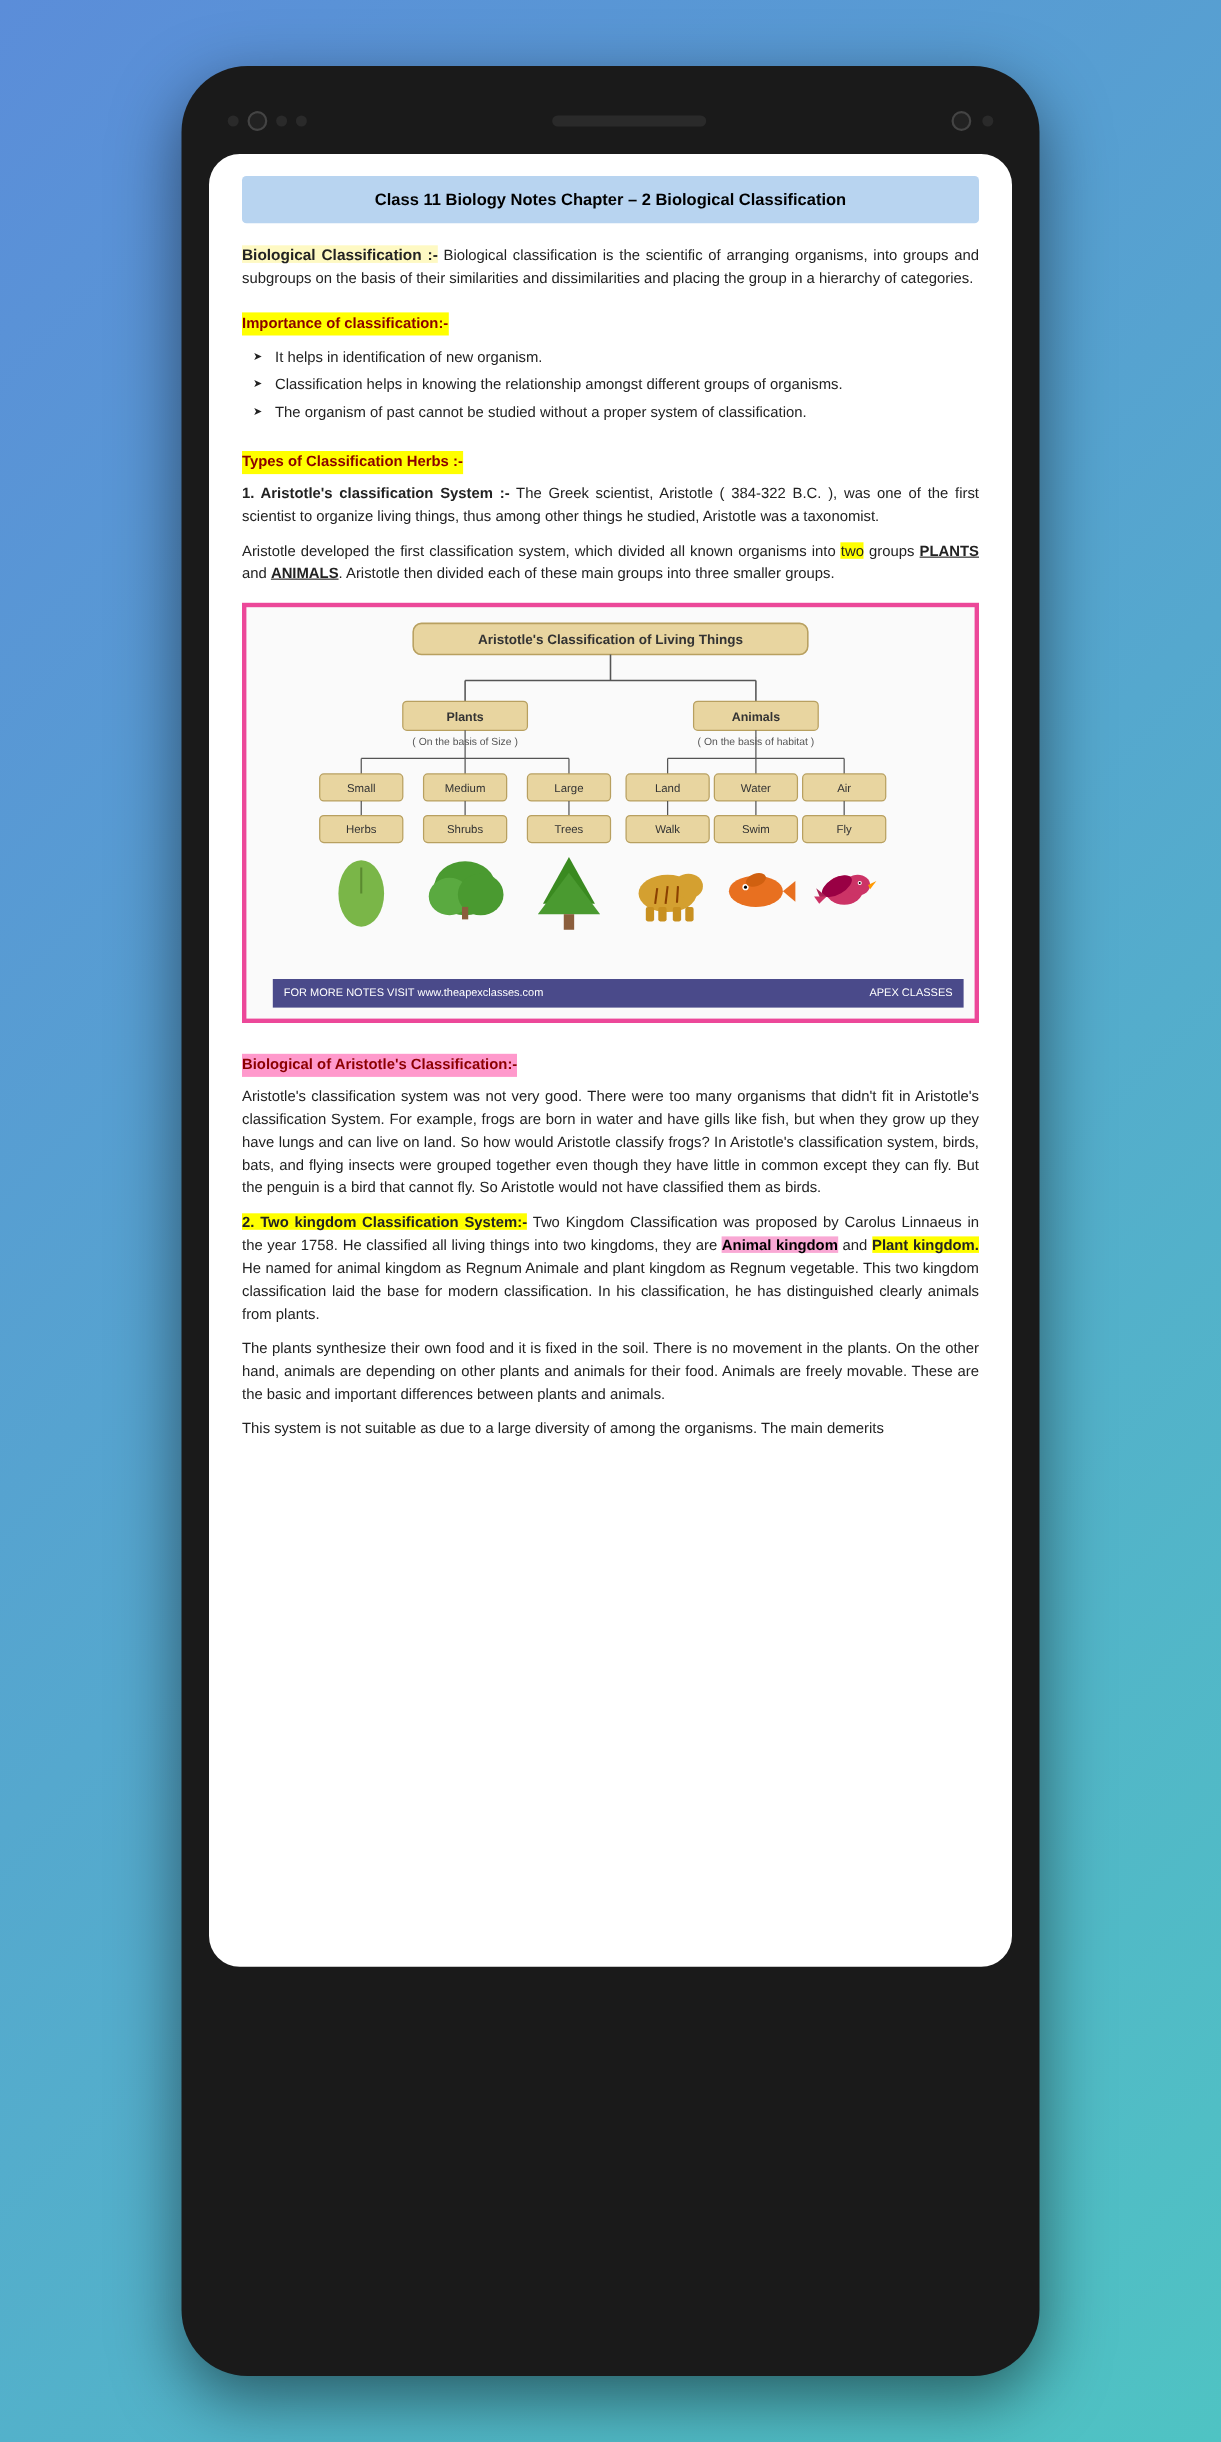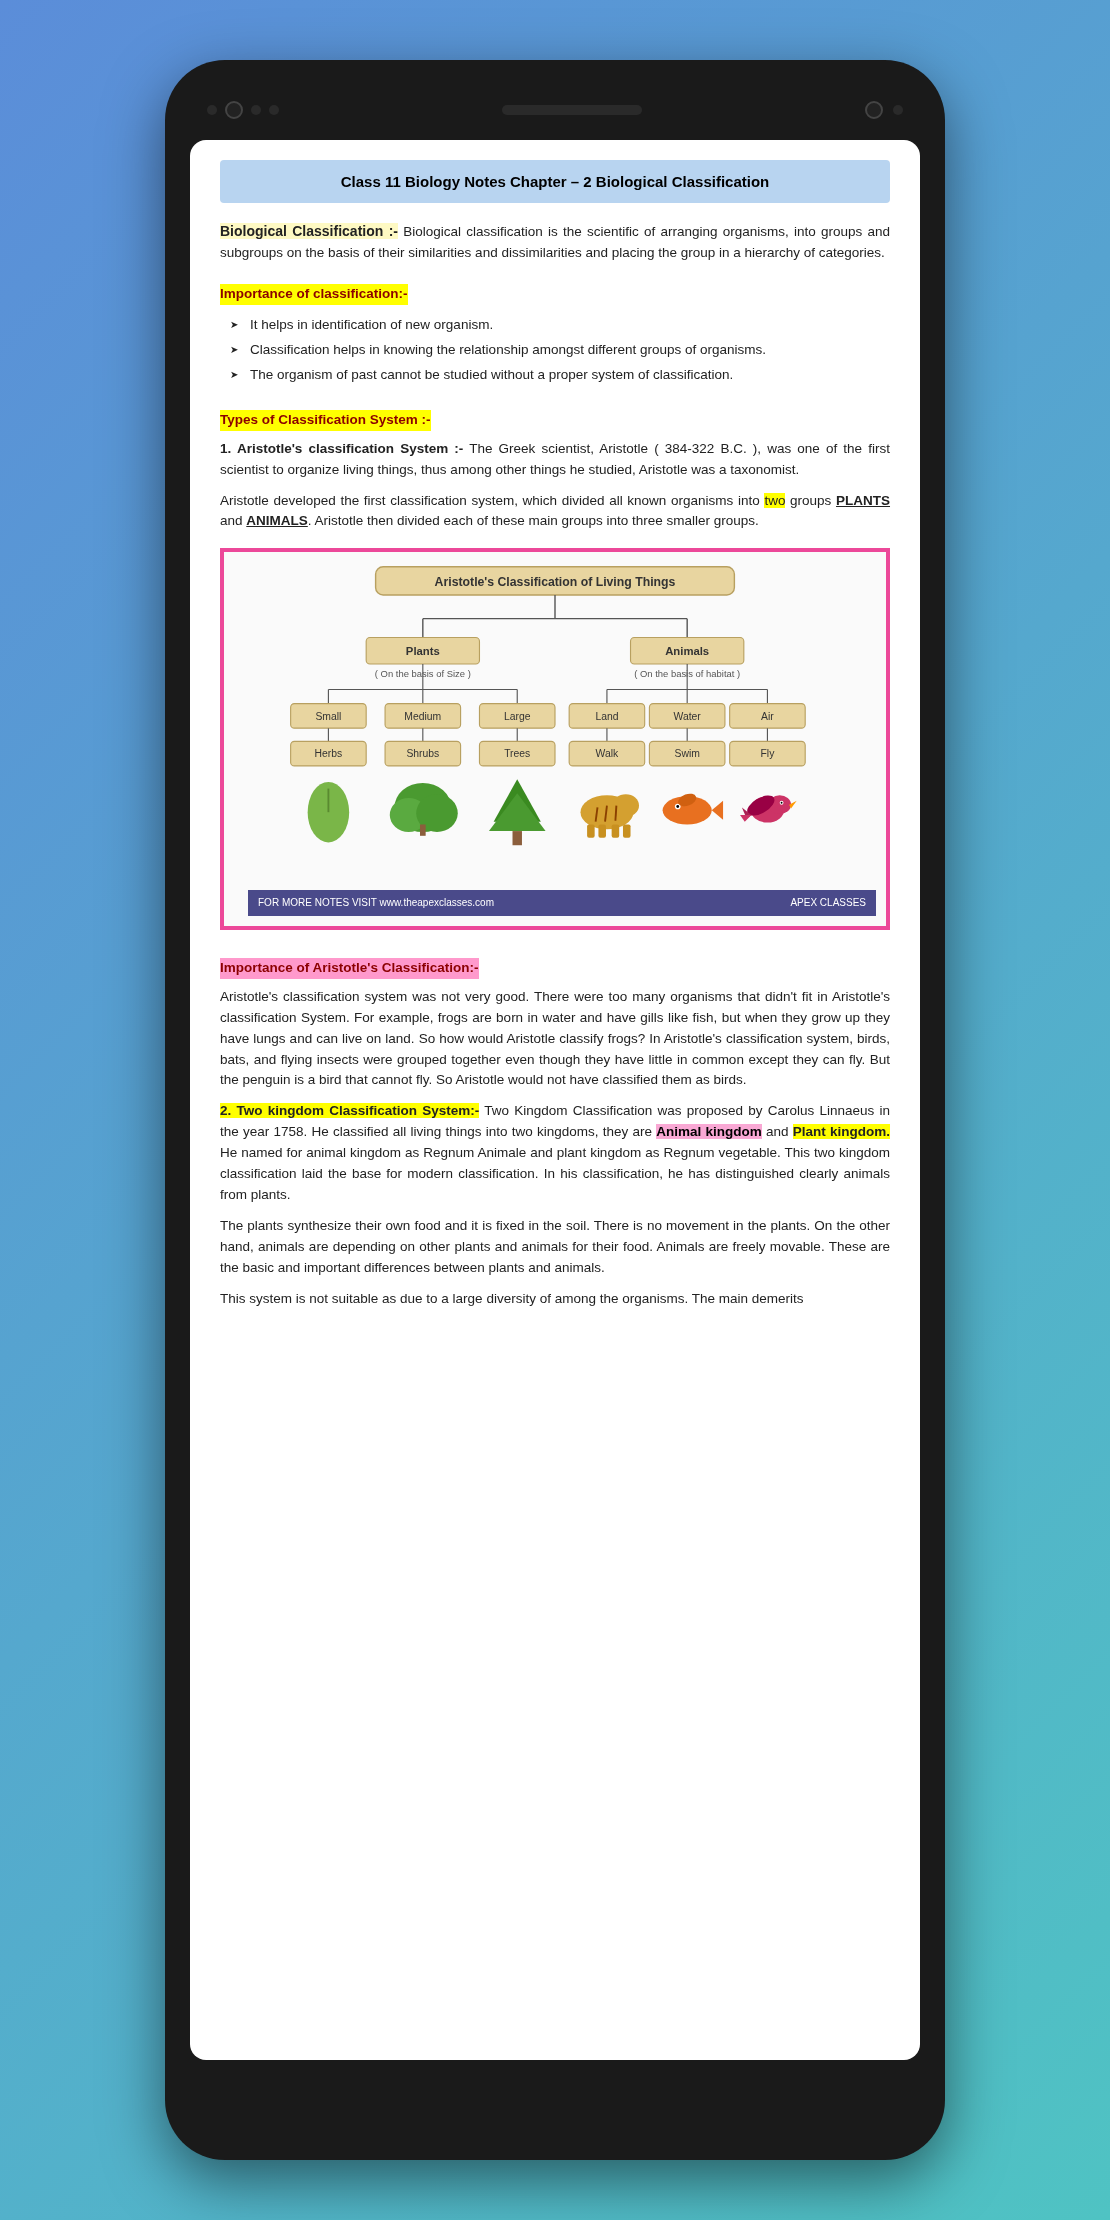--- a/index.html
+++ b/index.html
@@ -61,23 +61,23 @@
     }
 
     .phone-right-icons {
       display: flex;
       gap: 10px;
       align-items: center;
     }
 
     .phone-screen {
       width: 730px;
-      height: 1920px;
+      height: 1648px;
       background: #fff;
-      border-radius: 16px;
+      border-radius: 28px;
       overflow-y: auto;
       overflow-x: hidden;
     }
 
     .phone-screen::-webkit-scrollbar { display: none; }
 
     
     .content-page {
       padding: 20px 30px;
       font-size: 13.5px;
@@ -224,21 +224,21 @@
       <div>
         <span class="importance-heading">Importance of classification:-</span>
       </div>
       <ul class="bullet-list">
         <li>It helps in identification of new organism.</li>
         <li>Classification helps in knowing the relationship amongst different groups of organisms.</li>
         <li>The organism of past cannot be studied without a proper system of classification.</li>
       </ul>
 
       <div>
-        <span class="types-heading">Types of Classification System :-</span>
+        <span class="types-heading">Types of Classification Herbs :-</span>
       </div>
 
       <p class="paragraph">
         <span class="bold-text">1. Aristotle's classification System :-</span>
         <span> <span>The Greek scientist, Aristotle ( 384-322 B.C. ), was one of the first scientist to organize living things, thus among other things he studied, Aristotle was a taxonomist.</span></span>
       </p>
 
       <p class="paragraph">
         Aristotle developed the first classification system, which divided all known organisms into <span class="inline-highlight-yellow">two</span> groups <span class="bold-text underline-text">PLANTS</span> and <span class="bold-text underline-text">ANIMALS</span>. Aristotle then divided each of these main groups into three smaller groups.
       </p>
@@ -364,21 +364,21 @@
           <circle cx="580" cy="255" r="1" fill="#000"></circle>
         </svg>
 
         <div class="diagram-footer">
           <span>FOR MORE NOTES VISIT www.theapexclasses.com</span>
           <span>APEX CLASSES</span>
         </div>
       </div>
 
       <div>
-        <span class="limitations-heading">Importance of Aristotle's Classification:-</span>
+        <span class="limitations-heading">Biological of Aristotle's Classification:-</span>
       </div>
 
       <p class="paragraph">Aristotle's classification system was not very good. There were too many organisms that didn't fit in Aristotle's classification System. For example, frogs are born in water and have gills like fish, but when they grow up they have lungs and can live on land. So how would Aristotle classify frogs? In Aristotle's classification system, birds, bats, and flying insects were grouped together even though they have little in common except they can fly. But the penguin is a bird that cannot fly. So Aristotle would not have classified them as birds.</p>
 
       <p class="paragraph">
         <span class="bold-text" style="background:#ffff00;">2. Two kingdom Classification System:-</span>
         <span> <span>Two Kingdom Classification was proposed by Carolus Linnaeus in the year 1758. He classified all living things into two kingdoms, they are</span> </span><span class="inline-highlight-orange bold-text">Animal kingdom</span>
         <span> <span>and</span> </span><span class="inline-highlight-yellow bold-text">Plant kingdom.</span>
         <span> <span>He named for animal kingdom as Regnum Animale and plant kingdom as Regnum vegetable. This two kingdom classification laid the base for modern classification. In his classification, he has distinguished clearly animals from plants.</span></span>
       </p>

